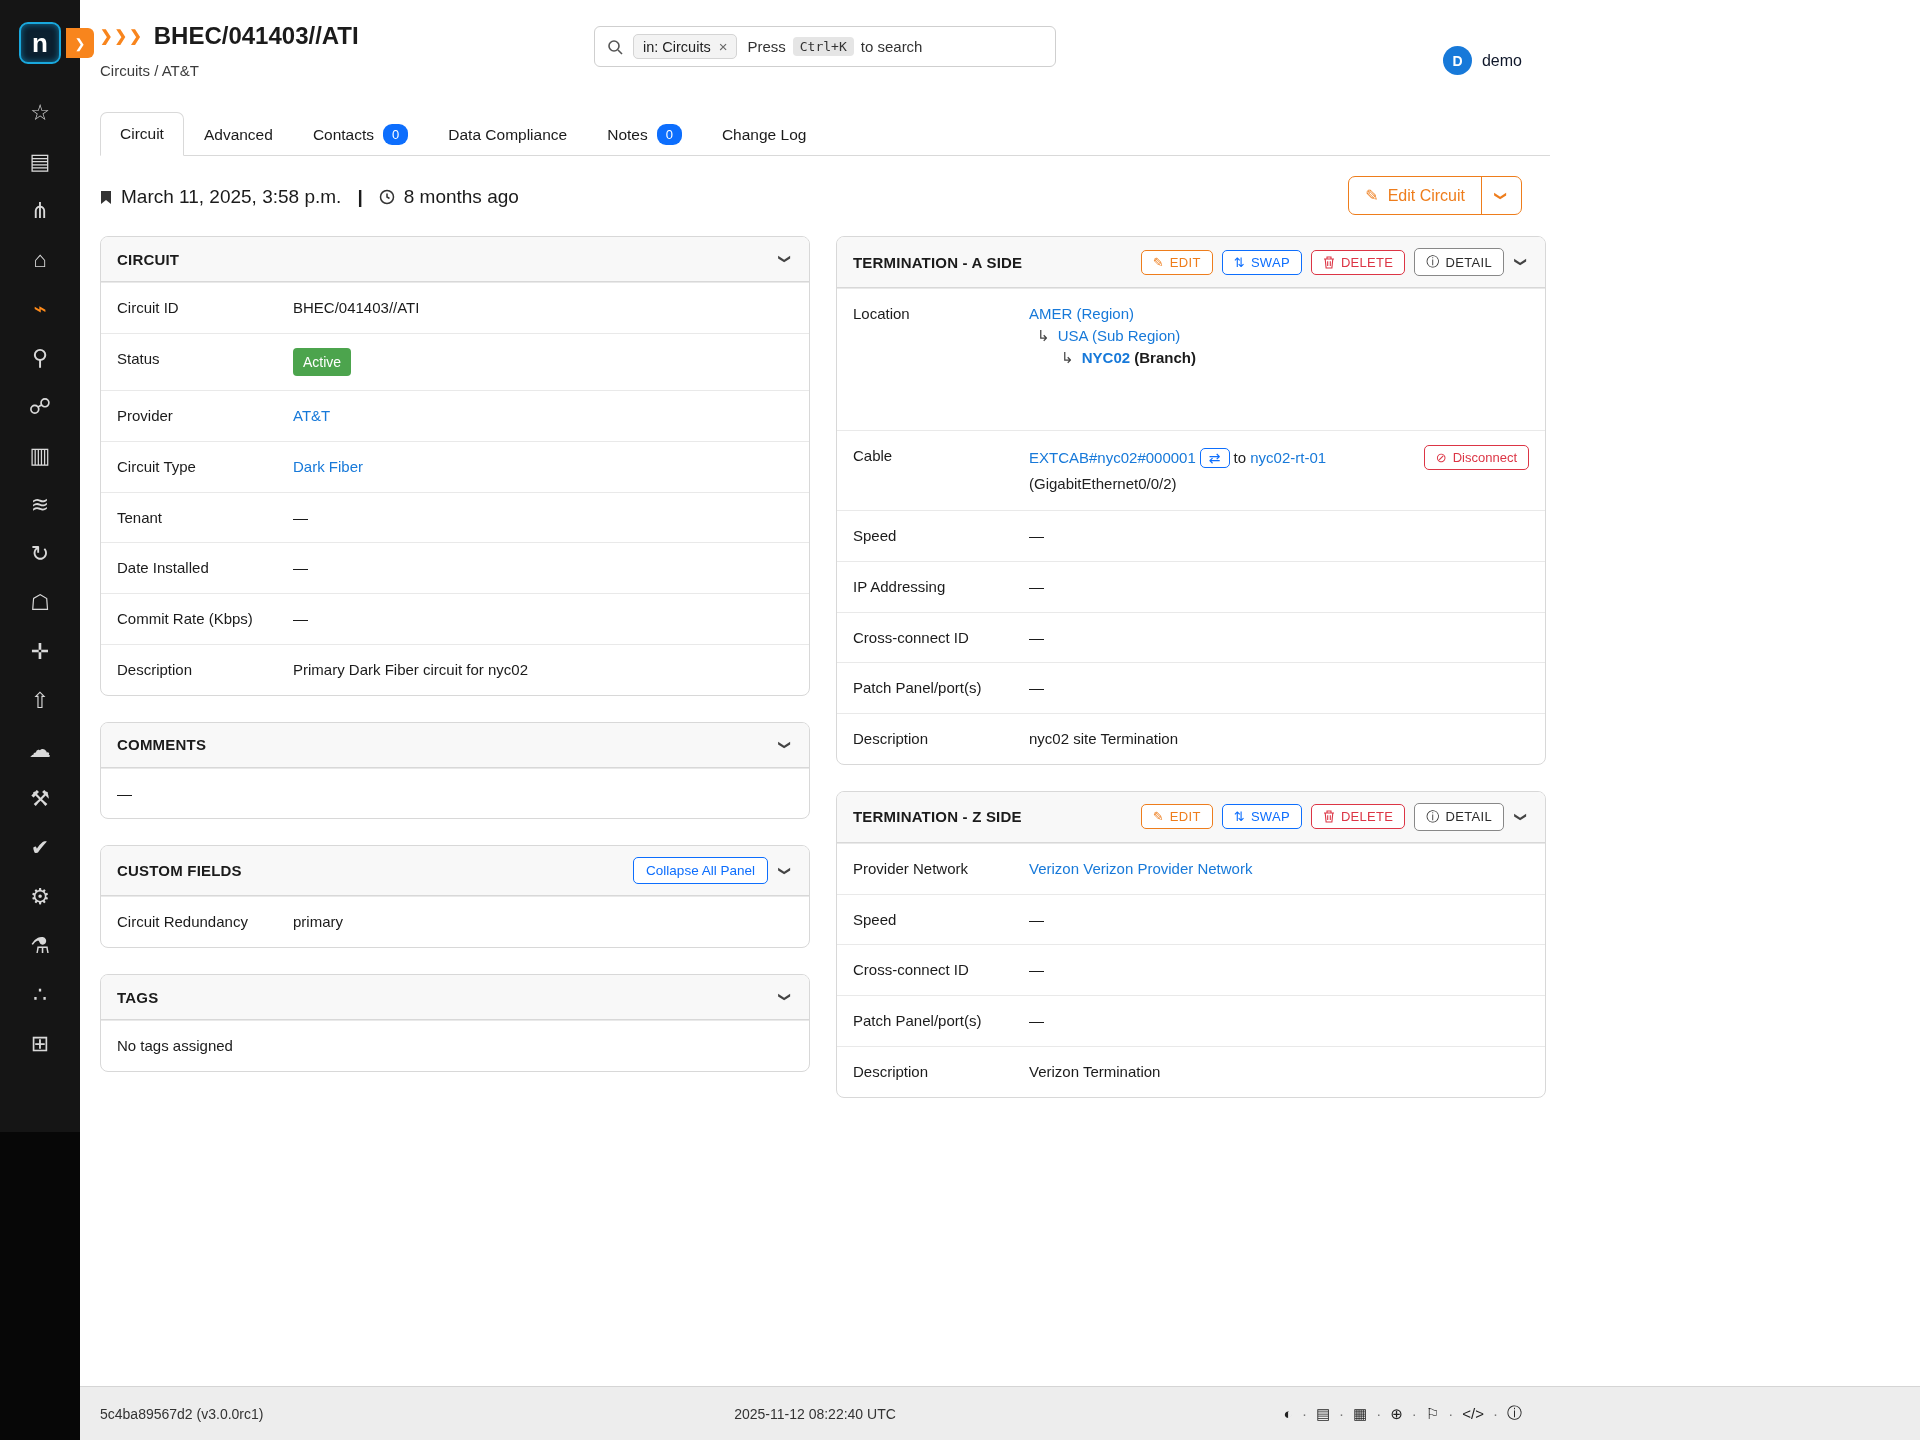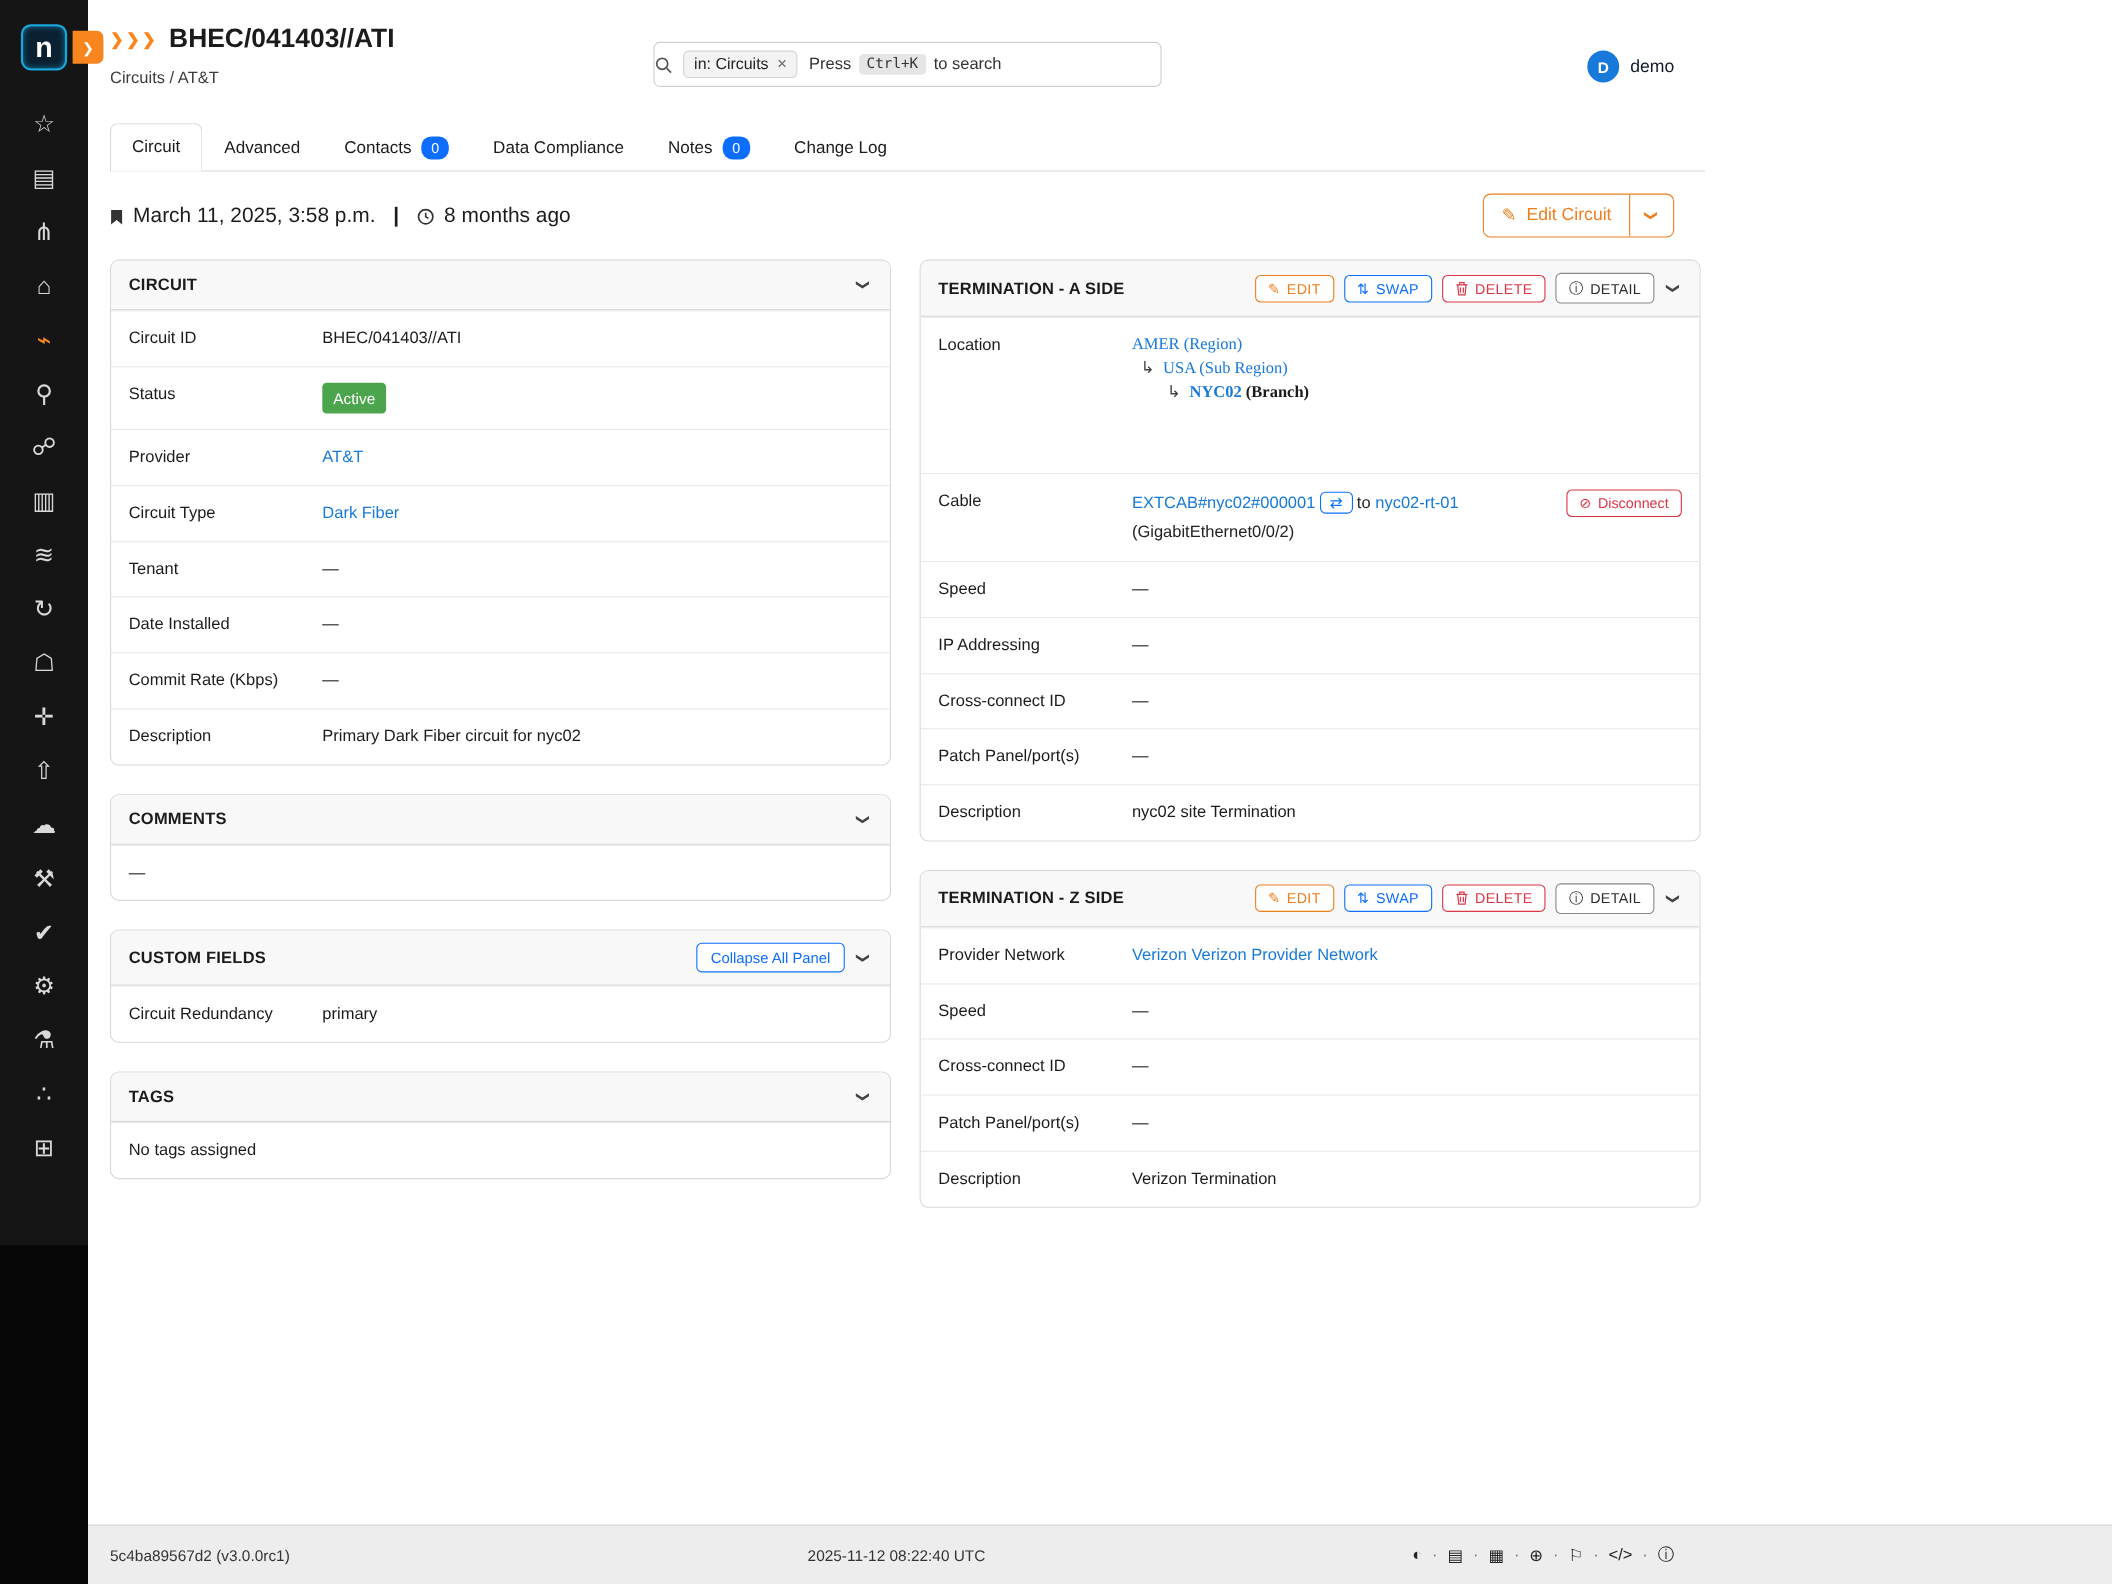--- a/index.html
+++ b/index.html
@@ -49,23 +49,23 @@
 
   
   .topbar { position: relative; height: 86px; }
   .title-line { display: flex; align-items: center; gap: 10px; }
   .title-chevs { color: #f8851d; font-size: 15px; letter-spacing: 2px; font-weight: bold; }
   h1.page-title { font-size: 24px; font-weight: bold; color: #1b1b1b; }
   .breadcrumb { margin-top: 12px; color: #3c3c3c; font-size: 15px; }
   .breadcrumb a { color: #3c3c3c; text-decoration: none; cursor: pointer; }
 
   .searchbar {
-    position: absolute; left: 50%; top: 16px; transform: translateX(-50%);
+    position: absolute; left: 50%; top: 4px; transform: translateX(-50%);
     width: 462px; height: 41px; border: 1px solid #cfcfcf; border-radius: 6px;
-    background: #fff; display: flex; align-items: center; gap: 10px; padding: 0 0;
+    background: #fff; display: flex; align-items: center; gap: 10px; padding: 0 12px;
     cursor: text;
   }
   .search-chip {
     display: inline-flex; align-items: center; gap: 8px;
     background: #f3f3f3; border: 1px solid #d4d4d4; border-radius: 5px;
     padding: 3px 9px; font-size: 14.5px; color: #222; white-space: nowrap;
   }
   .search-chip .x { color: #666; cursor: pointer; font-size: 15px; }
   .search-hint { color: #333; font-size: 15px; display: inline-flex; align-items: center; gap: 7px; white-space: nowrap; }
   .kbd {
@@ -148,21 +148,21 @@
     padding: 4px 11px; font-size: 13px; display: inline-flex; align-items: center; gap: 6px; cursor: pointer;
   }
   .btn-connector {
     border: 1px solid #0d6efd; color: #0d6efd; background: #fff; border-radius: 5px;
     padding: 1px 8px; font-size: 14px; cursor: pointer; display: inline-flex; align-items: center;
     margin: 0 4px;
   }
 
   
   .loc-row { min-height: 142px; }
-  .loc-line { display: block; font-family: Liberation Serif, serif; }
+  .loc-line { display: block; }
   .loc-line.ind1 { padding-left: 8px; }
   .loc-line.ind2 { padding-left: 32px; }
   .loc-arrow { color: #444; margin-right: 4px; }
   .loc-branch-name { font-weight: bold; }
   .loc-branch-type { font-weight: bold; color: #1b1b1b; }
 
   .cable-val { flex: 1; display: flex; justify-content: space-between; align-items: flex-start; gap: 10px; }
   .cable-text { line-height: 1.7; }
 
   

